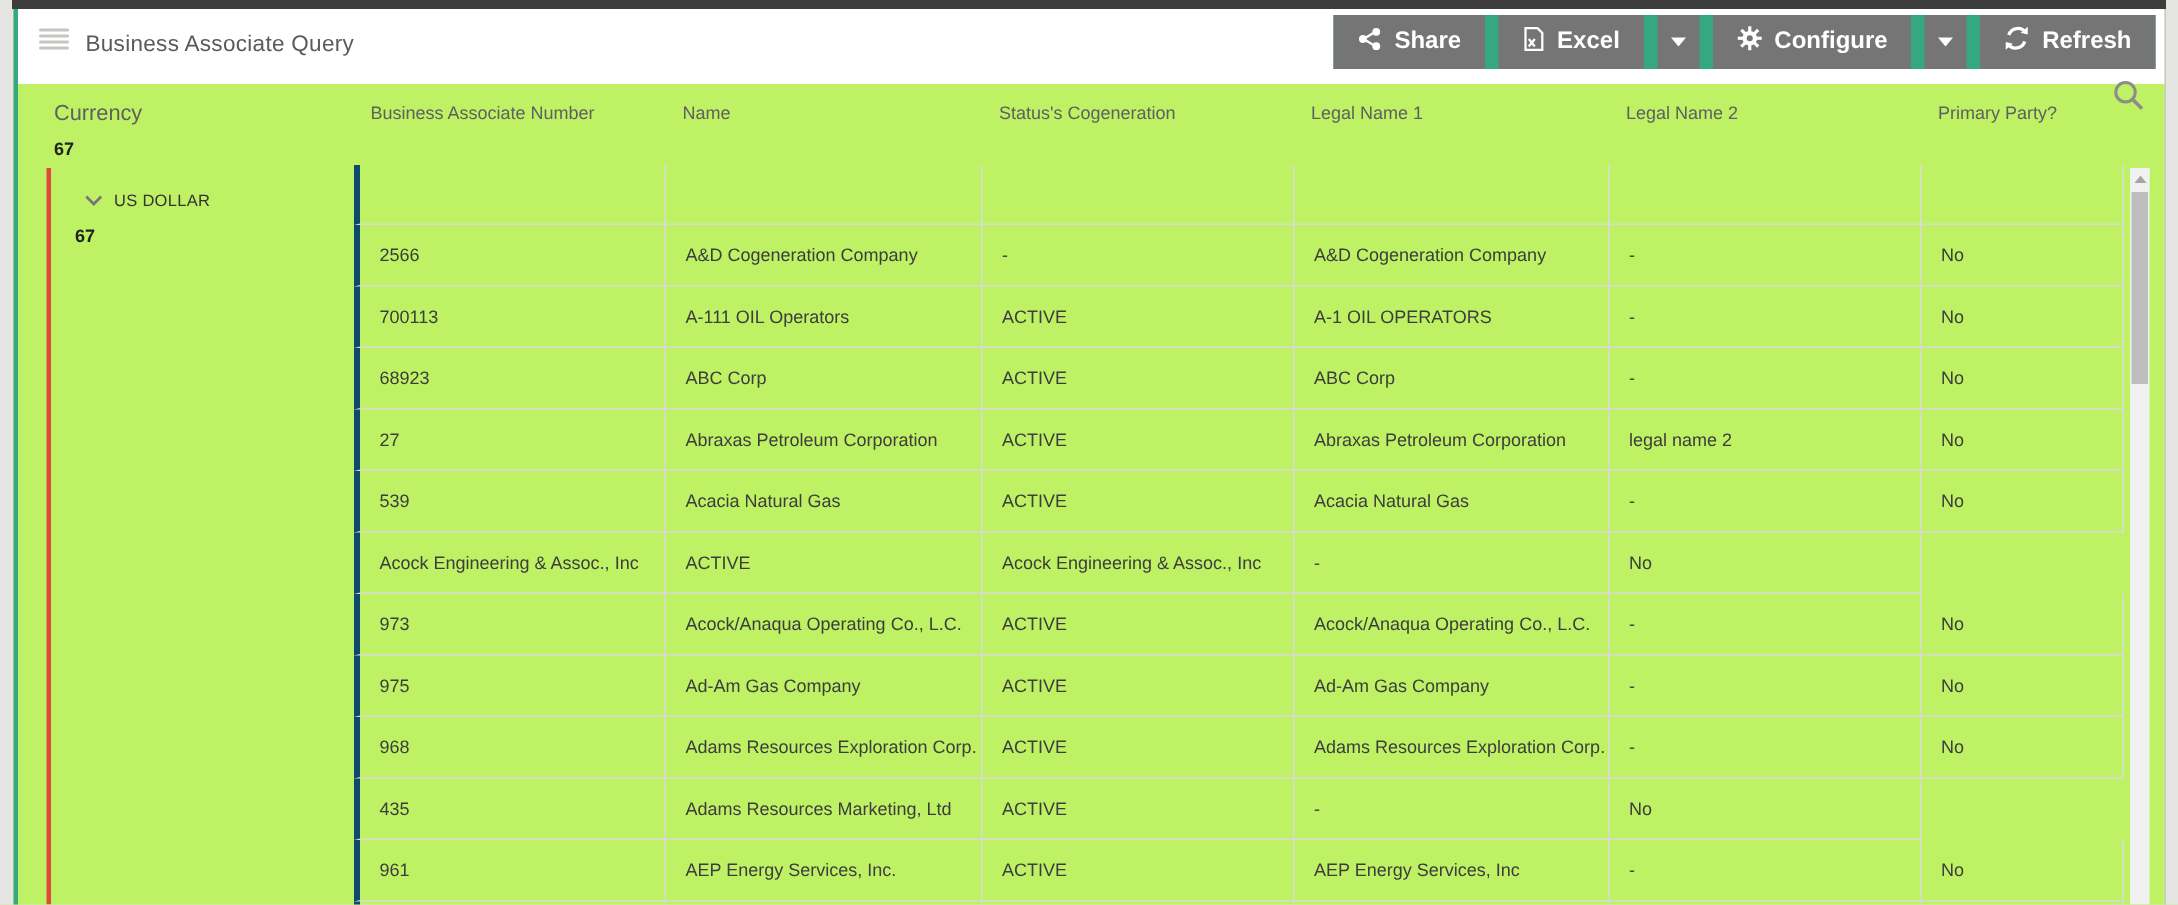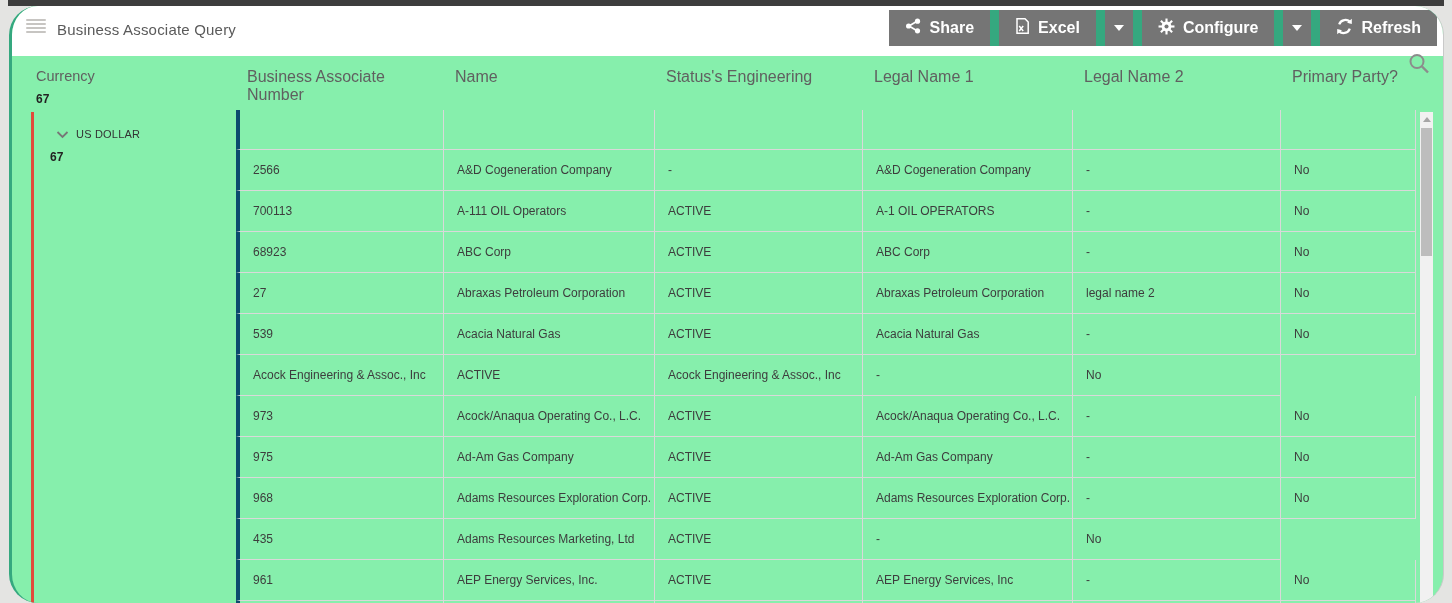--- a/index.html
+++ b/index.html
@@ -2,22 +2,22 @@
 <html><head>
 <meta charset="utf-8">
 <style>
   * { margin:0; padding:0; box-sizing:border-box; }
   html,body { width:1452px; height:603px; overflow:hidden; background:#e4e4e2;
               font-family:"Liberation Sans", sans-serif; }
 
   .top-strip { position:absolute; top:0; left:8px; right:8px; height:6px; background:#3d3d3d; }
 
   .panel { position:absolute; top:6px; left:9px; right:8px; bottom:0;
-           background:#86efac; border-left:3px solid #35a87f; border-right:1px solid #c9c9c9;
-           overflow:hidden;border-radius:29px; }
+           background:#bef264; border-left:3px solid #35a87f; border-right:1px solid #c9c9c9;
+           overflow:hidden; }
 
   
   .title-row { position:absolute; top:0; left:0; right:0; height:50px; background:#fff; }
   .hamburger { position:absolute; left:14px; top:13px; width:20px; height:15px; cursor:pointer; }
   .hamburger i { display:block; height:2px; background:#c7c5c2; margin-bottom:2px; border-radius:1px; }
   .page-title { position:absolute; left:45px; top:15px; font-size:15px; color:#5a5a5a; letter-spacing:.2px; }
 
   
   .toolbar { position:absolute; top:4px; right:6px; display:flex; gap:9px; background:#35a87f; }
   .btn { display:flex; align-items:center; gap:8px; background:#757575; color:#fff;
@@ -36,21 +36,21 @@
   .cur-total  { position:absolute; left:24px; top:86px; font-size:12px; font-weight:bold; color:#222; }
   .cur-group  { position:absolute; left:19px; top:106px; bottom:0; width:190px;
                 border-left:3px solid #e2493b; padding-left:16px; }
   .cur-group-header { display:flex; align-items:center; gap:7px; padding:13px 0 0 6px; cursor:pointer; }
   .cur-group-label { font-size:11px; color:#333; letter-spacing:.2px; }
   .cur-group-count { margin-top:7px; font-size:12px; font-weight:bold; color:#222; }
 
   
   .col-headers { position:absolute; left:224px; top:62px; display:grid;
                  grid-template-columns:208px 211px 208px 210px 208px 135px; }
-  .col-headers .hcell { font-size:16px; color:#606060; padding-left:11px; cursor:pointer; }
+  .col-headers .hcell { font-size:12px; color:#606060; padding-left:11px; cursor:pointer; }
 
   .grid { position:absolute; left:224px; top:104px; width:1180px; }
   .trow { display:grid; grid-template-columns:208px 211px 208px 210px 208px 135px; height:41px; }
   .trow.filter { height:40px; }
   .tcell { border-right:1px solid #d9d9d9; border-bottom:1px solid #d9d9d9;
            display:flex; align-items:center; padding-left:13px;
            font-size:12px; color:#3d3d3d; white-space:nowrap; overflow:hidden; }
   .tcell:first-child { border-left:4px solid #0c4a6e; }
   .trow.filter .tcell { border-bottom:1px solid #d9d9d9; }
   .trow[data-name="table-row"] { cursor:pointer; }
@@ -162,21 +162,21 @@
         </svg>
       </span>
       <span class="cur-group-label" data-name="currency-group-label">US DOLLAR</span>
     </div>
     <div class="cur-group-count" data-name="currency-group-count">67</div>
   </div>
 
   <div class="col-headers" data-name="table-column-headers">
       <div class="hcell" data-name="column-header">Business Associate Number</div>
       <div class="hcell" data-name="column-header">Name</div>
-      <div class="hcell" data-name="column-header">Status's Engineering</div>
+      <div class="hcell" data-name="column-header">Status's Cogeneration</div>
       <div class="hcell" data-name="column-header">Legal Name 1</div>
       <div class="hcell" data-name="column-header">Legal Name 2</div>
       <div class="hcell" data-name="column-header">Primary Party?</div>
     </div>
 
   <div class="grid" data-name="table">
       <div class="trow filter" data-name="filter-row">
         <div class="tcell" data-name="table-cell"></div>
         <div class="tcell" data-name="table-cell"></div>
         <div class="tcell" data-name="table-cell"></div>

